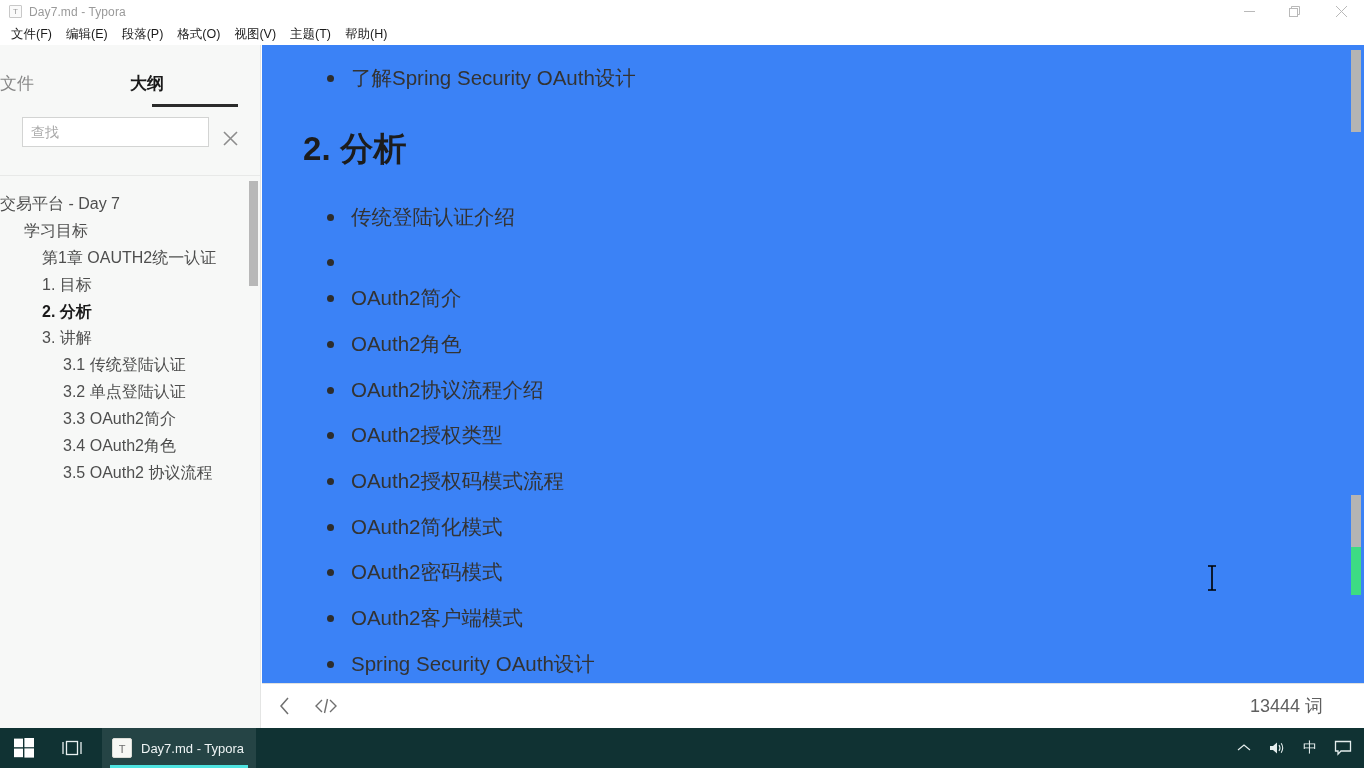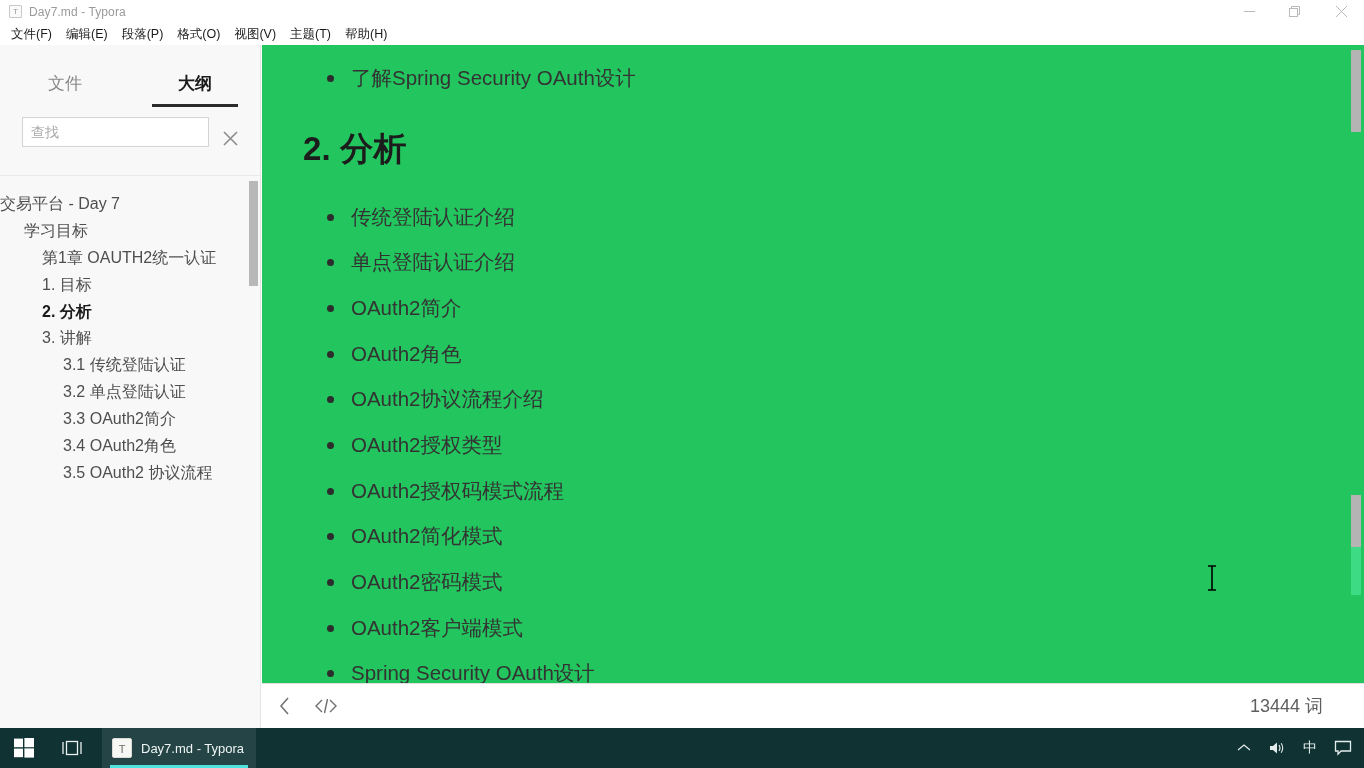--- a/index.html
+++ b/index.html
@@ -63,21 +63,21 @@
   .sidebar-top {
     position: relative;
     height: 131px;
     background: #f7f8f7;
     border-bottom: 1px solid #e8e9e8;
   }
   .tabs {
     display: flex; height: 62px; align-items: flex-end;
   }
   .tab {
-    flex: 1; text-align: center; position: relative;
+    flex: 1; position: relative;
     padding-bottom: 12px;
   }
   .tab-label {
     font-size: 17px; color: #878787; font-weight: 400;
   }
   .tab.active .tab-label { color: #1a1a1a; font-weight: 700; }
   .tab.active::after {
     content: ""; position: absolute; left: 17%; right: 17%; bottom: 0;
     height: 3px; background: #2b2b2b;
   }
@@ -117,21 +117,21 @@
   .sb-vscroll {
     position: absolute; right: 2px; top: 5px;
     width: 9px; height: 105px;
     background: #b8b8b8; border-radius: 0px;
   }
 
   
   .editor {
     position: absolute; top: 45px; left: 262px;
     width: 1102px; height: 638px;
-    background: #22c55e;
+    background: #3b82f6;
     overflow: hidden;
   }
   .doc {
     padding: 10px 0 0 0;
   }
   .li {
     display: flex; align-items: flex-start;
     margin: 0 0 0 0;
     padding: 9px 0 9px 0;
   }
@@ -318,21 +318,20 @@
       </div>
 
       <h2 class="heading">2. 分析</h2>
 
       <div class="li">
         <span class="dot"></span>
         <span class="txt">传统登陆认证介绍</span>
       </div>
       <div class="li">
         <span class="dot"></span>
-        <span class="txt">单点登陆认证介绍</span>
       </div>
       <div class="li">
         <span class="dot"></span>
         <span class="txt">OAuth2简介</span>
       </div>
       <div class="li">
         <span class="dot"></span>
         <span class="txt">OAuth2角色</span>
       </div>
       <div class="li">

